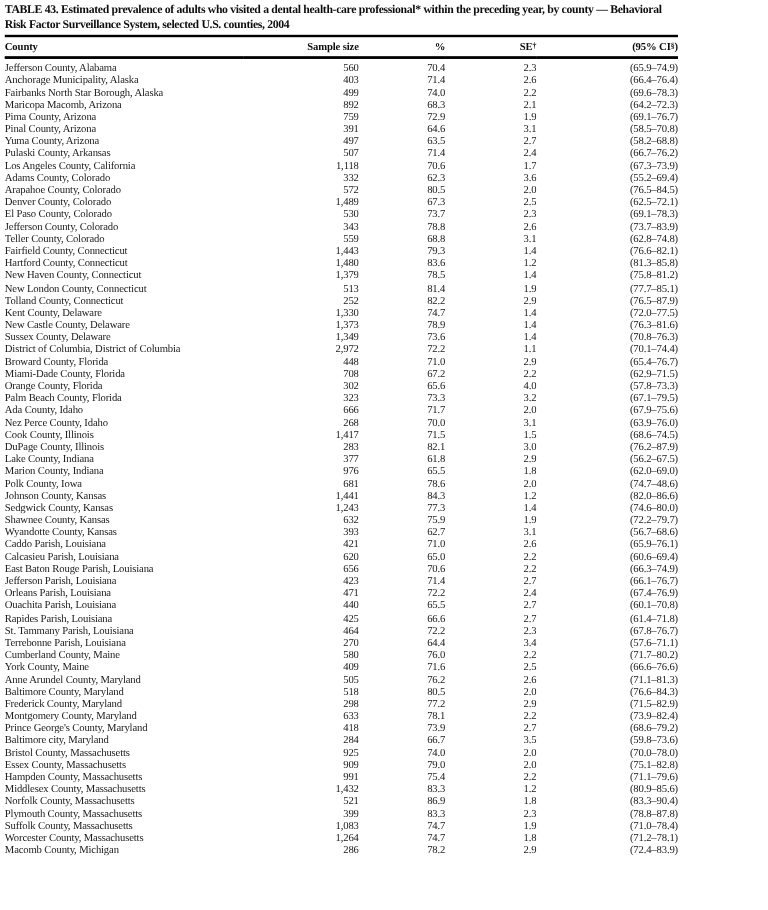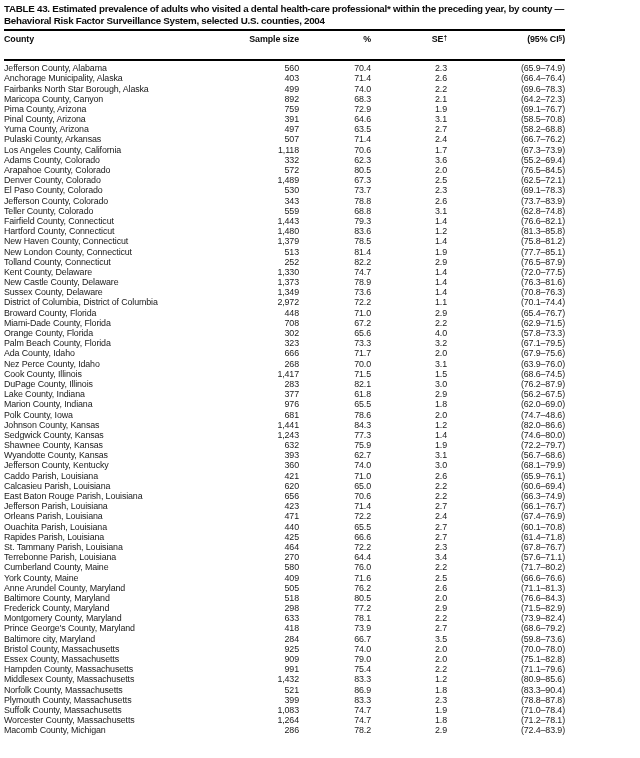--- a/index.html
+++ b/index.html
@@ -11,40 +11,41 @@
     overflow: hidden;
   }
   body {
     font-family: "Liberation Sans", sans-serif;
     color: #1a1a1a;
   }
   .page {
     padding: 3px 9px 0 4px;
     box-sizing: border-box;
     width: 574px;
+    font-family: Liberation Serif, serif;
   }
   .table-title {
     font-weight: bold;
     font-size: 9.8px;
     line-height: 11.6px;
     letter-spacing: -0.28px;
     color: #0d0d0d;
     padding-bottom: 3px;
     border-bottom: 2px solid #000;
   }
   table.data-table {
     width: 100%;
     border-collapse: collapse;
     table-layout: fixed;
   }
   thead th {
     font-size: 8.9px;
     font-weight: bold;
     letter-spacing: -0.1px;
-    padding: 3px 0 15px 0;
+    padding: 3px 0 3px 0;
     border-bottom: 2px solid #000;
     vertical-align: bottom;
     color: #0d0d0d;
   }
   th.col-county { text-align: left; }
   th.num, td.num { text-align: right; }
   tbody tr { height: 10.2px; }
   tbody tr:first-child td { padding-top: 2px; }
   tbody td {
     font-size: 8.9px;
@@ -110,21 +111,21 @@
           <td class="num">(66.4–76.4)</td>
         </tr>
         <tr>
           <td>Fairbanks North Star Borough, Alaska</td>
           <td class="num">499</td>
           <td class="num">74.0</td>
           <td class="num">2.2</td>
           <td class="num">(69.6–78.3)</td>
         </tr>
         <tr>
-          <td>Maricopa County, Canyon</td>
+          <td>Maricopa Macomb, Arizona</td>
           <td class="num">892</td>
           <td class="num">68.3</td>
           <td class="num">2.1</td>
           <td class="num">(64.2–72.3)</td>
         </tr>
         <tr>
           <td>Pima County, Arizona</td>
           <td class="num">759</td>
           <td class="num">72.9</td>
           <td class="num">1.9</td>
@@ -362,27 +363,20 @@
           <td class="num">(72.2–79.7)</td>
         </tr>
         <tr>
           <td>Wyandotte County, Kansas</td>
           <td class="num">393</td>
           <td class="num">62.7</td>
           <td class="num">3.1</td>
           <td class="num">(56.7–68.6)</td>
         </tr>
         <tr>
-          <td>Jefferson County, Kentucky</td>
-          <td class="num">360</td>
-          <td class="num">74.0</td>
-          <td class="num">3.0</td>
-          <td class="num">(68.1–79.9)</td>
-        </tr>
-        <tr>
           <td>Caddo Parish, Louisiana</td>
           <td class="num">421</td>
           <td class="num">71.0</td>
           <td class="num">2.6</td>
           <td class="num">(65.9–76.1)</td>
         </tr>
         <tr>
           <td>Calcasieu Parish, Louisiana</td>
           <td class="num">620</td>
           <td class="num">65.0</td>

